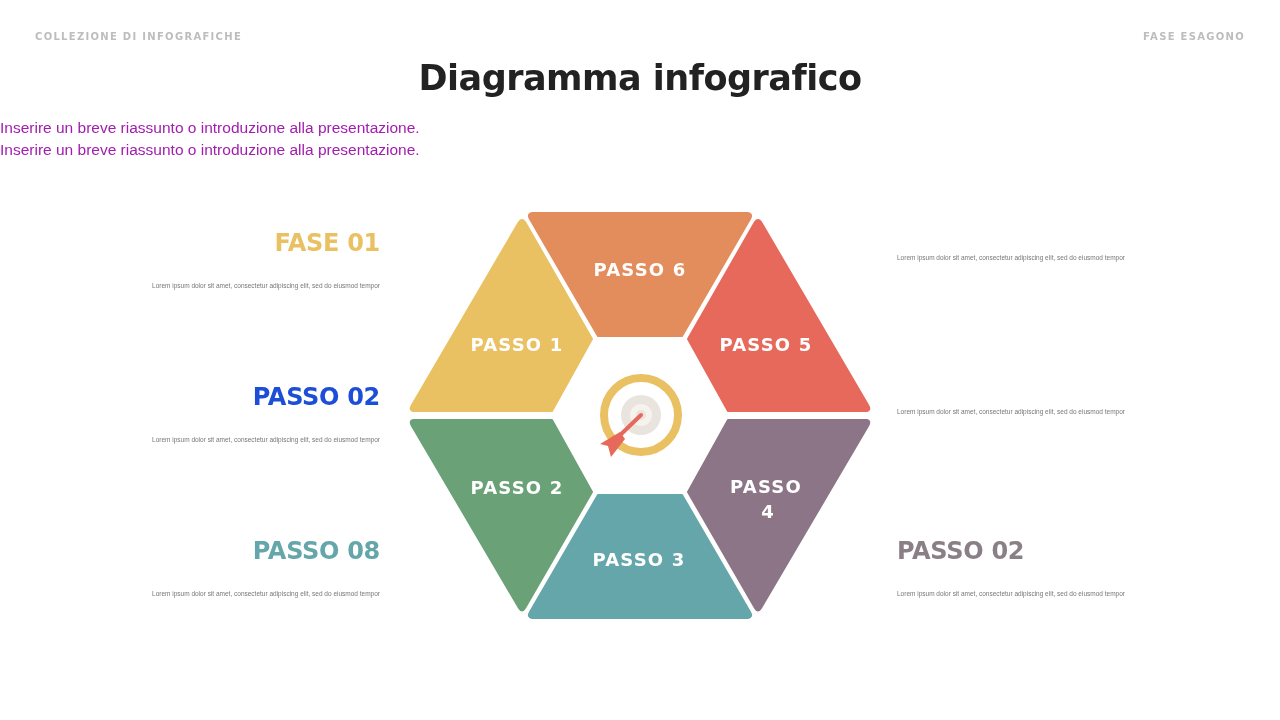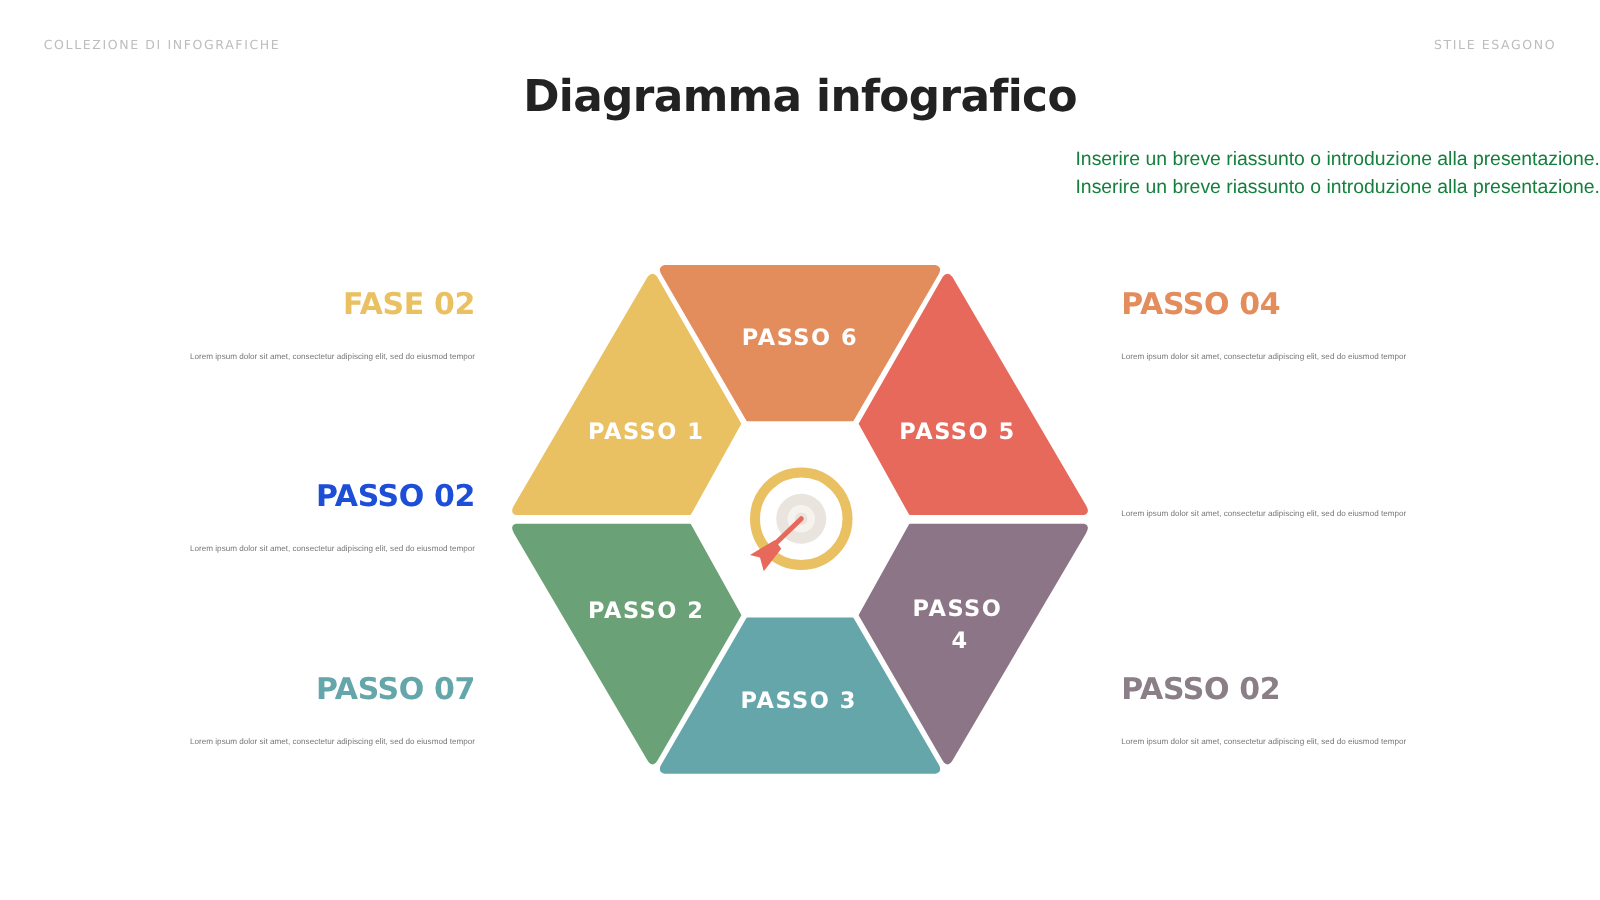--- a/index.html
+++ b/index.html
@@ -3,34 +3,34 @@
 <meta charset="utf-8">
 <style>
   html, body { margin: 0; padding: 0; }
   body {
     width: 1280px; height: 720px; overflow: hidden;
     background: #ffffff; position: relative;
     font-family: "Liberation Sans", sans-serif;
   }
   .corner {
     position: absolute; top: 31px;
-    font-size: 10px; letter-spacing: 1.3px; font-weight: 400;
+    font-size: 10px; letter-spacing: 1.3px; font-weight: 700;
     color: #bdbdbd; font-family: "DejaVu Sans", sans-serif;
   }
   .corner.left { left: 35px; }
   .corner.right { right: 35px; }
   .title {
     position: absolute; left: 0; right: 0; top: 58px; text-align: center;
     font-family: "DejaVu Sans", sans-serif; font-weight: 700;
     font-size: 35px; color: #222222; letter-spacing: -0.5px;
   }
   .subtitle {
-    position: absolute; left: 0; right: 0; top: 117px; text-align: right;
+    position: absolute; left: 0; right: 0; top: 117px; text-align: left;
     font-family: "Liberation Sans", sans-serif; font-size: 15.5px;
-    color: #15803d; line-height: 22px;
+    color: #a21caf; line-height: 22px;
   }
   .step {
     position: absolute; width: 240px;
   }
   .step.left { left: 140px; text-align: right; }
   .step.right { left: 897px; text-align: left; }
   .step .heading {
     font-family: "DejaVu Sans", sans-serif; font-weight: 700;
     font-size: 24px; letter-spacing: -0.3px; line-height: 28px;
   }
@@ -42,43 +42,42 @@
   svg.hex { position: absolute; left: 0; top: 0; }
   .seg-label {
     font-family: "DejaVu Sans", sans-serif; font-weight: 700;
     font-size: 18px; fill: #ffffff; letter-spacing: 1.2px;
   }
 </style>
 </head>
 <body>
 
 <div class="corner left">COLLEZIONE DI INFOGRAFICHE</div>
-<div class="corner right">STILE ESAGONO</div>
+<div class="corner right">FASE ESAGONO</div>
 
 <div class="title">Diagramma infografico</div>
 <div class="subtitle">
   <div>Inserire un breve riassunto o introduzione alla presentazione.</div>
   <div>Inserire un breve riassunto o introduzione alla presentazione.</div>
 </div>
 
 <div class="step left" style="top:229px">
-  <div class="heading" style="color:#EAC162">FASE 02</div>
+  <div class="heading" style="color:#EAC162">FASE 01</div>
   <div class="desc">Lorem ipsum dolor sit amet, consectetur adipiscing elit, sed do eiusmod tempor</div>
 </div>
 <div class="step left" style="top:383px">
   <div class="heading" style="color:#1d4ed8">PASSO 02</div>
   <div class="desc">Lorem ipsum dolor sit amet, consectetur adipiscing elit, sed do eiusmod tempor</div>
 </div>
 <div class="step left" style="top:537px">
-  <div class="heading" style="color:#65A6AA">PASSO 07</div>
+  <div class="heading" style="color:#65A6AA">PASSO 08</div>
   <div class="desc">Lorem ipsum dolor sit amet, consectetur adipiscing elit, sed do eiusmod tempor</div>
 </div>
 
 <div class="step right" style="top:229px">
-  <div class="heading" style="color:#E38C5C">PASSO 04</div>
   <div class="desc">Lorem ipsum dolor sit amet, consectetur adipiscing elit, sed do eiusmod tempor</div>
 </div>
 <div class="step right" style="top:383px">
   <div class="desc">Lorem ipsum dolor sit amet, consectetur adipiscing elit, sed do eiusmod tempor</div>
 </div>
 <div class="step right" style="top:537px">
   <div class="heading" style="color:#8A7F86">PASSO 02</div>
   <div class="desc">Lorem ipsum dolor sit amet, consectetur adipiscing elit, sed do eiusmod tempor</div>
 </div>
 

